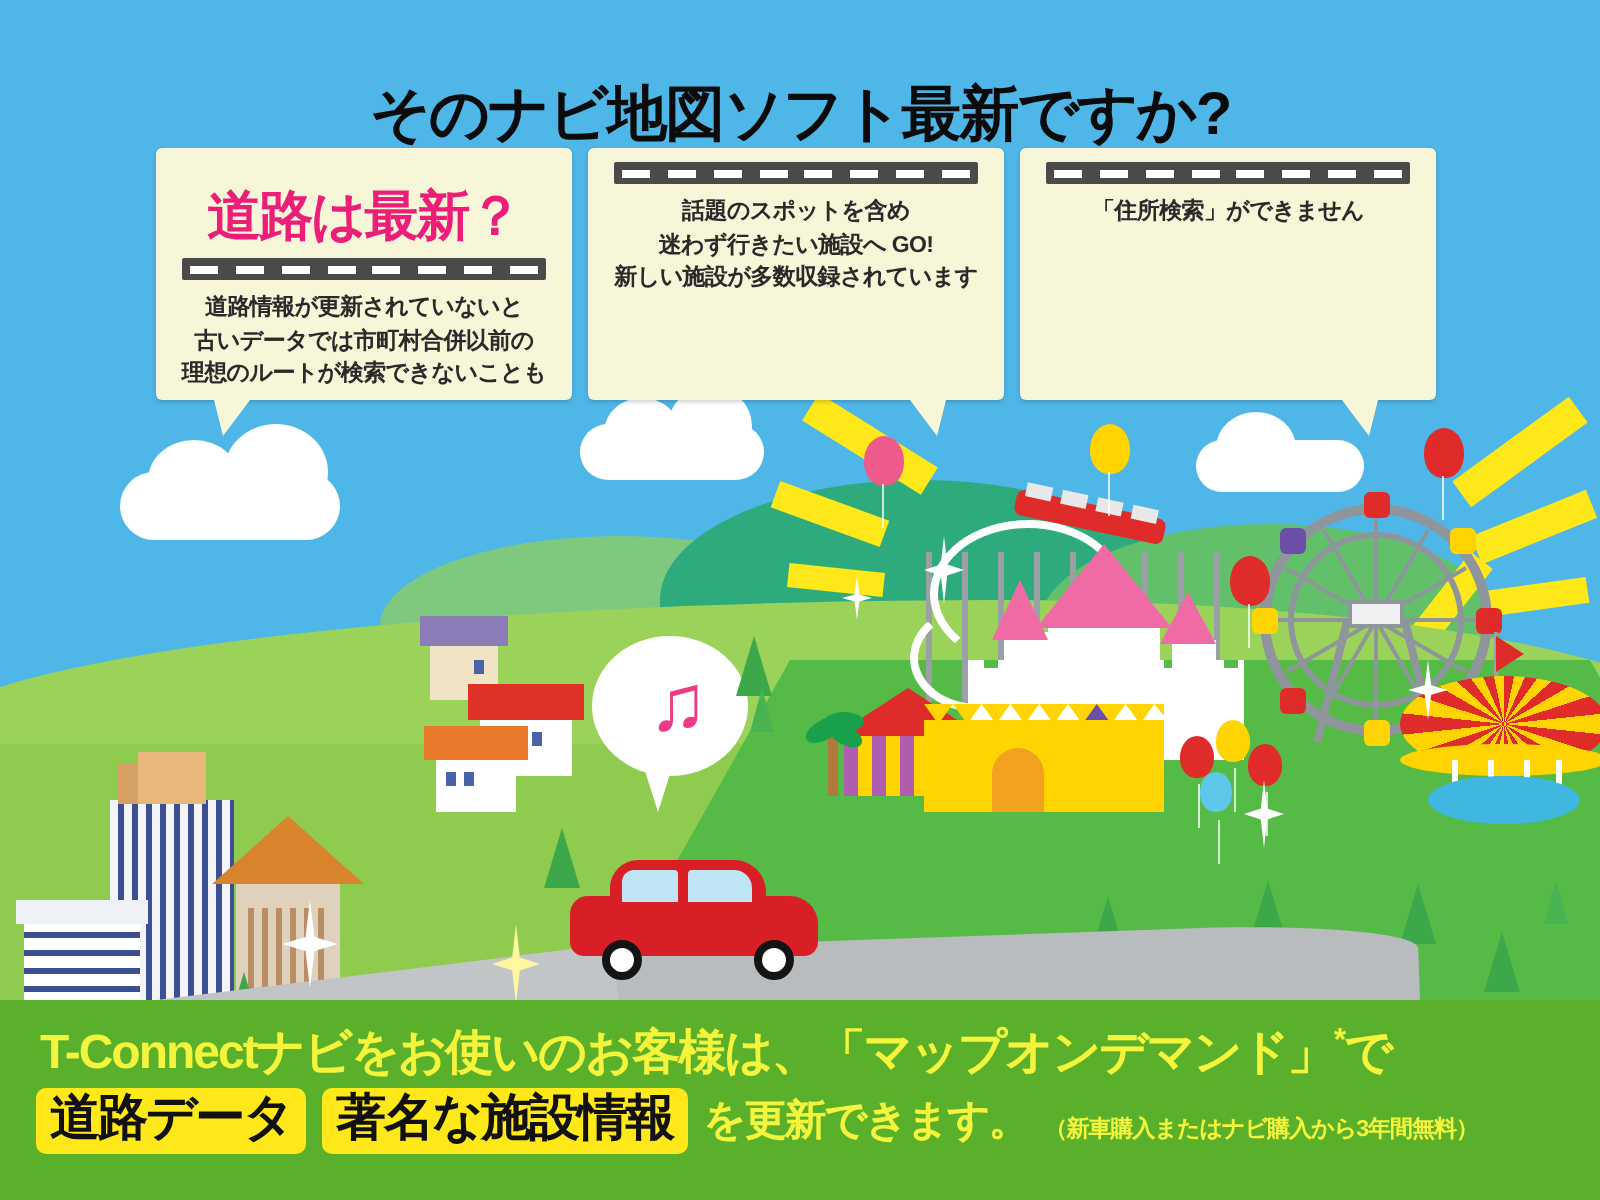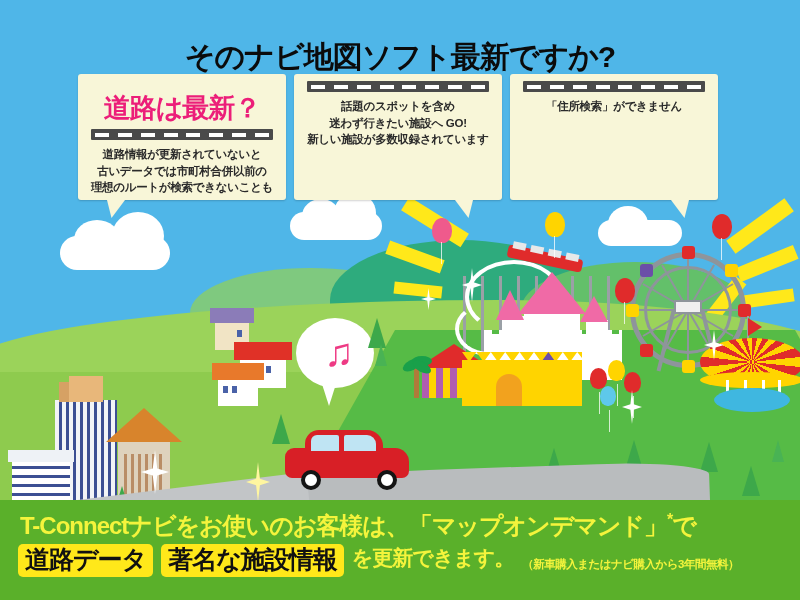--- a/index.html
+++ b/index.html
@@ -190,21 +190,21 @@
   .palm .trunk{position:absolute;left:10px;top:10px;width:5px;height:32px;background:#b07a3a;}
   .palm .leaf{position:absolute;width:20px;height:10px;background:#19a04a;border-radius:50%;}
 
   .balloon{position:absolute;width:20px;height:25px;border-radius:50% 50% 46% 46%;}
   .balloon:after{content:"";position:absolute;left:9px;top:24px;width:1px;height:22px;background:rgba(255,255,255,.75);}
 
   
   .banner{position:absolute;left:0;bottom:0;width:800px;height:100px;background:#5ab02a;z-index:45;}
   .bline1{position:absolute;left:20px;top:10px;font-size:24px;font-weight:bold;color:#f4f43c;white-space:nowrap;letter-spacing:-1px;}
   .bline1 .ast{font-size:16px;vertical-align:super;}
-  .bline2{position:absolute;left:18px;top:44px;display:flex;align-items:flex-start;gap:8px;white-space:nowrap;}
+  .bline2{position:absolute;left:18px;top:44px;display:flex;align-items:center;gap:8px;white-space:nowrap;}
   .chip{background:#ffe81a;color:#111;font-size:25px;font-weight:bold;
     padding:1px 7px 3px;border-radius:5px;letter-spacing:-1px;line-height:1.15;}
   .btail{font-size:21px;font-weight:bold;color:#f4f43c;letter-spacing:-1px;}
   .note-small{font-size:11.5px;font-weight:bold;color:#f4f43c;align-self:flex-end;padding-bottom:5px;letter-spacing:-.5px;}
 </style>
 </head>
 <body>
 
 <div id="poster">
 

